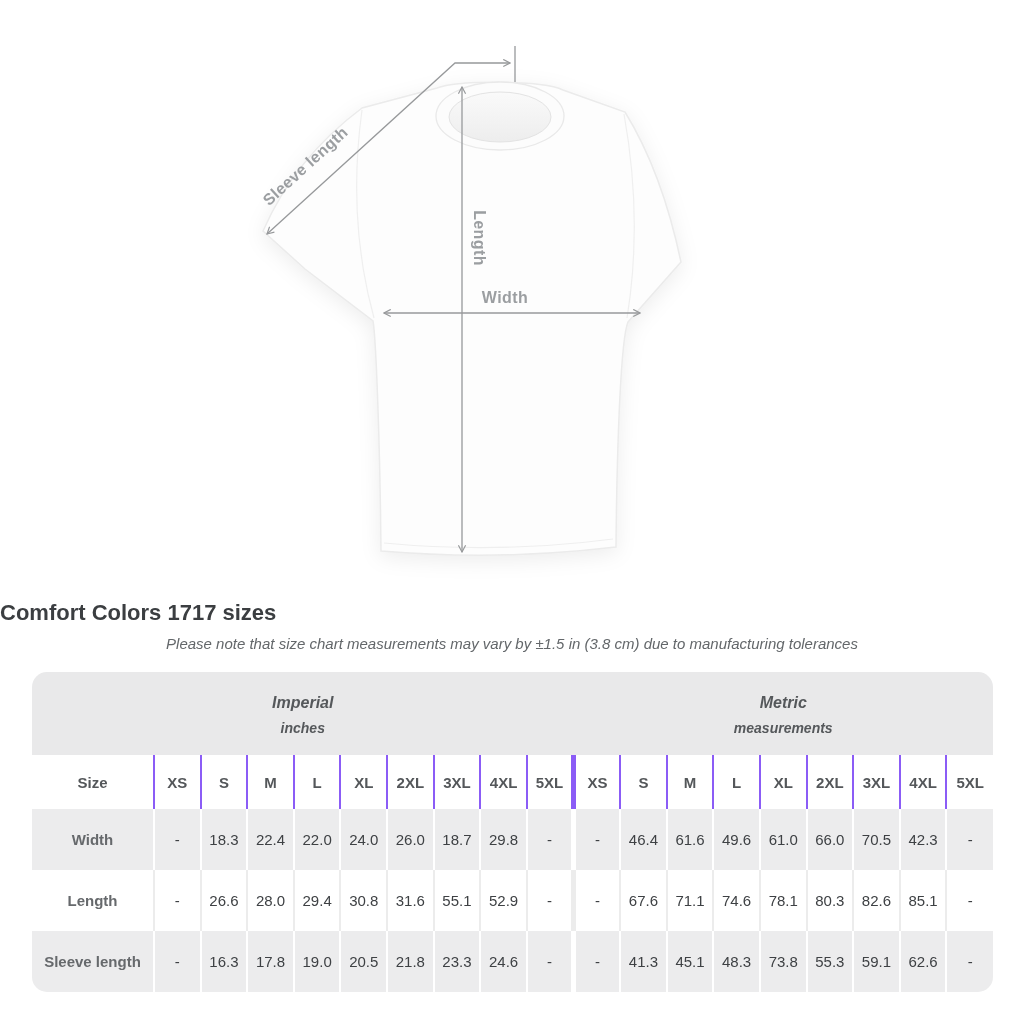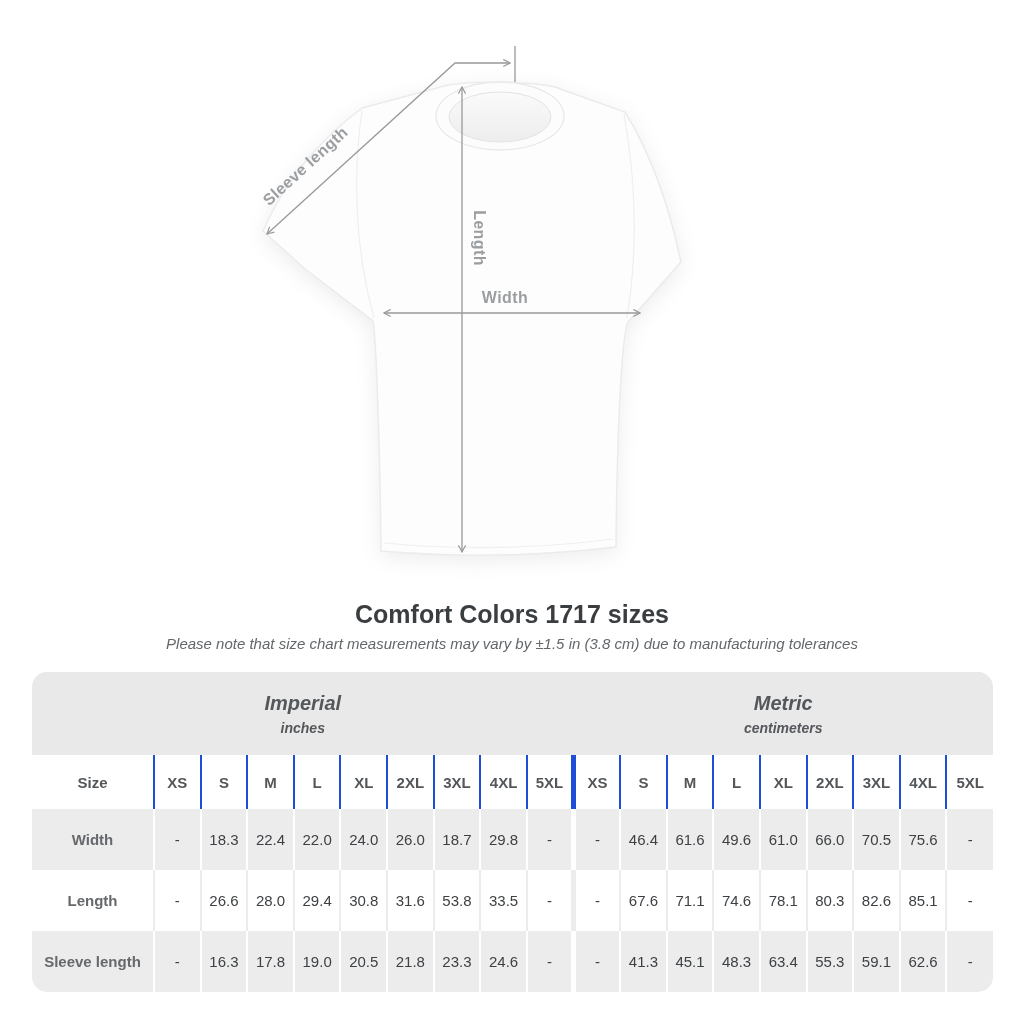--- a/index.html
+++ b/index.html
@@ -36,22 +36,22 @@
     fill: #9b9ea1;
     letter-spacing: 0.4px;
   }
 
   
   .title {
     position: absolute;
     top: 600px;
     left: 0;
     width: 1024px;
-    text-align: center;
-    font-size: 25px;
+    text-align: left;
+    font-size: 22px;
     font-weight: bold;
     color: #3b3e41;
   }
   .subtitle {
     position: absolute;
     top: 635px;
     left: 0;
     width: 1024px;
     text-align: center;
     font-size: 15px;
@@ -76,42 +76,42 @@
   col.size-col { width: 122px; }
 
   tr.group-row th {
     background: #e9e9ea;
     height: 83px;
     text-align: center;
     vertical-align: middle;
     padding: 0;
   }
   .g-title {
-    font-size: 20px;
+    font-size: 16px;
     font-weight: bold;
     font-style: italic;
     color: #55585b;
     line-height: 22px;
   }
   .g-sub {
     font-size: 14px;
     font-style: italic;
     color: #55585b;
     margin-top: 6px;
   }
 
   tr.size-row th {
     background: #ffffff;
     height: 54px;
     font-size: 15px;
     font-weight: bold;
     color: #54575a;
     text-align: center;
     vertical-align: middle;
-    border-left: 2px solid #1d4ed8;
+    border-left: 2px solid #8b5cf6;
     padding: 0;
   }
   tr.size-row th:first-child { border-left: none; margin-top: 7px; }
 
   tbody tr { height: 61px; }
   tbody th.row-label {
     font-size: 15px;
     font-weight: bold;
     color: #66696c;
     text-align: center;
@@ -190,21 +190,21 @@
         <col span="18">
       </colgroup>
       <thead>
         <tr class="group-row">
           <th colspan="10">
             <div class="g-title">Imperial</div>
             <div class="g-sub">inches</div>
           </th>
           <th colspan="9">
             <div class="g-title">Metric</div>
-            <div class="g-sub">centimeters</div>
+            <div class="g-sub">measurements</div>
           </th>
         </tr>
         <tr class="size-row">
           <th>Size</th>
 
         <th>XS</th>
             <th>S</th>
             <th>M</th>
             <th>L</th>
             <th>XL</th>
@@ -236,33 +236,33 @@
             <td>18.7</td>
             <td>29.8</td>
             <td>-</td>
             <td class="group-start">-</td>
             <td>46.4</td>
             <td>61.6</td>
             <td>49.6</td>
             <td>61.0</td>
             <td>66.0</td>
             <td>70.5</td>
-            <td>75.6</td>
+            <td>42.3</td>
             <td>-</td>
           </tr>
           <tr class="r-white">
             <th class="row-label">Length</th>
             <td>-</td>
             <td>26.6</td>
             <td>28.0</td>
             <td>29.4</td>
             <td>30.8</td>
             <td>31.6</td>
-            <td>53.8</td>
-            <td>33.5</td>
+            <td>55.1</td>
+            <td>52.9</td>
             <td>-</td>
             <td class="group-start">-</td>
             <td>67.6</td>
             <td>71.1</td>
             <td>74.6</td>
             <td>78.1</td>
             <td>80.3</td>
             <td>82.6</td>
             <td>85.1</td>
             <td>-</td>
@@ -275,21 +275,21 @@
             <td>19.0</td>
             <td>20.5</td>
             <td>21.8</td>
             <td>23.3</td>
             <td>24.6</td>
             <td>-</td>
             <td class="group-start">-</td>
             <td>41.3</td>
             <td>45.1</td>
             <td>48.3</td>
-            <td>63.4</td>
+            <td>73.8</td>
             <td>55.3</td>
             <td>59.1</td>
             <td>62.6</td>
             <td>-</td>
           </tr>
         </tbody>
     </table>
   </div>
 
 </div>

